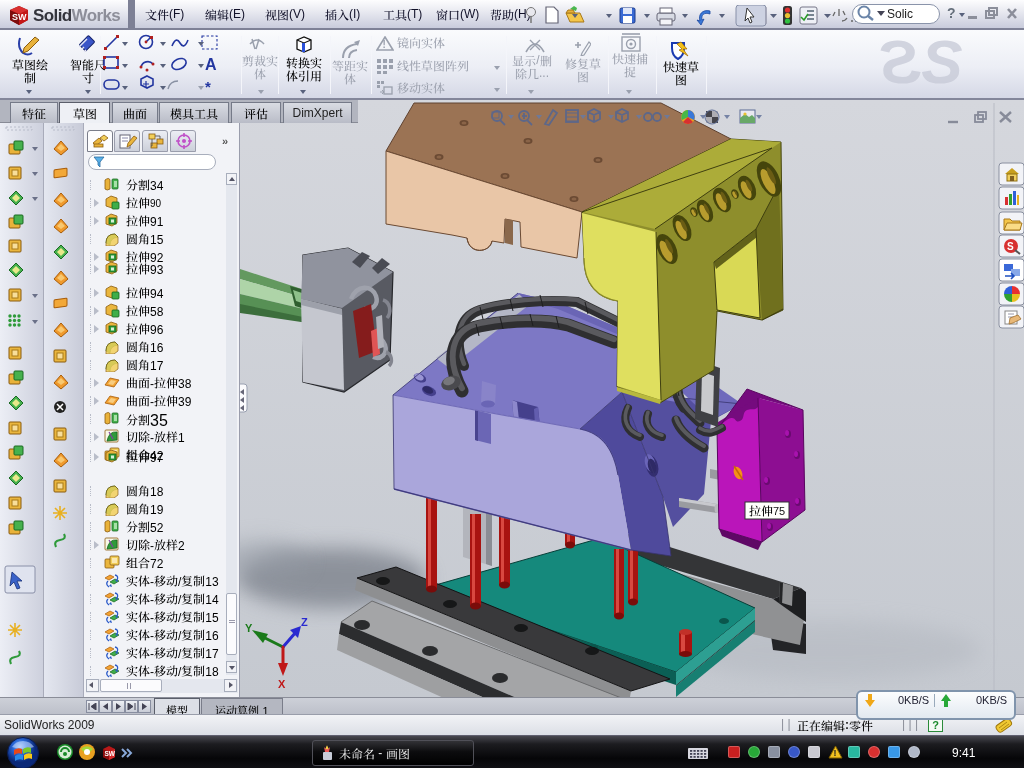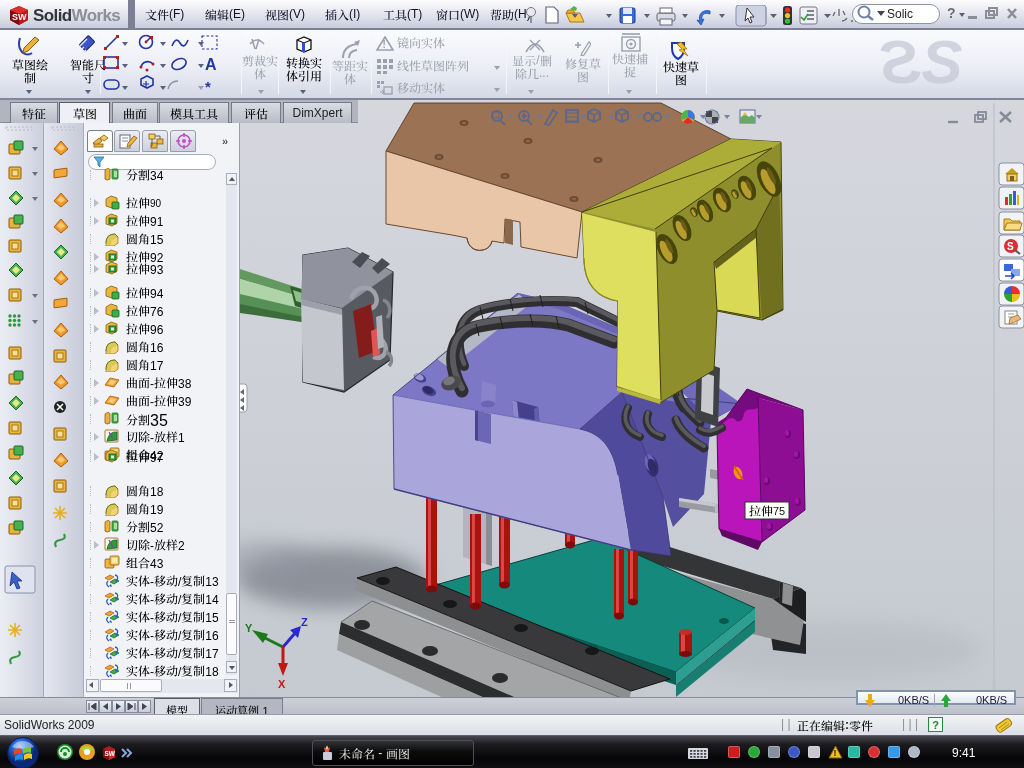--- a/index.html
+++ b/index.html
@@ -886,21 +886,21 @@
           <circle cx="10" cy="8" r="6" fill="none" stroke="#c050c8" stroke-width="1.6"></circle>
           <circle cx="10" cy="8" r="2" fill="#c050c8"></circle>
           <path d="M10 0 v4 M10 12 v4 M2 8 h4 M14 8 h4" stroke="#c050c8" stroke-width="1.6"></path>
         </svg></div>
       <div class="ab" style="left:138px;top:12px;color:#555;font-size:11px;font-weight:bold">»</div>
       <div class="ab" style="left:4px;top:31px;width:128px;height:16px;background:#fff;border:1px solid #a8aebc;border-radius:8px">
         <svg width="12" height="12" style="position:absolute;left:4px;top:1px" viewBox="0 0 12 12">
           <path d="M1 1 h10 l-4 5 0 5 -2 -2 0 -3 z" fill="#58b0e8" stroke="#2a6aa0" stroke-width=".8"></path>
         </svg>
       </div>
-      <div class="titem" style="top:43px">
+      <div class="titem" style="top:53px">
         <span class="ab" style="left:6px;top:4px;width:1px;height:10px;border-left:1px dotted #b8bcc8"></span>
         <span class="ticon"><svg width="16" height="15" viewBox="0 0 16 15">
             <path d="M1 3 q4 -3 5 0 l0 9 q-3 2 -5 0 z" fill="#e9b23a" stroke="#8a5c10" stroke-width=".8"></path>
             <rect x="8" y="2" width="6" height="10" rx="1" fill="#46b14e" stroke="#1a6a22" stroke-width=".8"></rect>
             <rect x="10" y="4" width="3" height="6" fill="#a8e0a8"></rect>
           </svg></span>
         <span class="lab"><svg class="zh" style="width:24px;height:12px;" viewBox="0 0 400 200" preserveAspectRatio="none" fill="#000">
             <use href="#z5206" x="0"></use>
             <use href="#z5272" x="200"></use>
           </svg><span style="font-size:12px;vertical-align:middle">34</span></span>
@@ -982,21 +982,21 @@
       <div class="titem" style="top:179px">
         <span class="ab" style="left:6px;top:4px;width:1px;height:10px;border-left:1px dotted #b8bcc8"></span>
         <div class="texp"></div>
         <span class="ticon"><svg width="16" height="15" viewBox="0 0 16 15">
             <path d="M2 4 l5 -3 6 2 0 7 -5 3 -6 -2 z" fill="#eab63e" stroke="#8a5c10" stroke-width=".8"></path>
             <rect x="8" y="7" width="7" height="7" rx="1" fill="#3fae49" stroke="#14641c" stroke-width=".8"></rect>
           </svg></span>
         <span class="lab"><svg class="zh" style="width:24px;height:12px;" viewBox="0 0 400 200" preserveAspectRatio="none" fill="#000">
             <use href="#z62c9" x="0"></use>
             <use href="#z4f38" x="200"></use>
-          </svg><span style="font-size:12px;vertical-align:middle">76</span></span>
+          </svg><span style="font-size:12px;vertical-align:middle">58</span></span>
       </div>
       <div class="titem" style="top:197px">
         <span class="ab" style="left:6px;top:4px;width:1px;height:10px;border-left:1px dotted #b8bcc8"></span>
         <div class="texp"></div>
         <span class="ticon"><svg width="16" height="15" viewBox="0 0 16 15">
             <path d="M2 4 l5 -3 6 2 0 7 -5 3 -6 -2 z" fill="#eab63e" stroke="#8a5c10" stroke-width=".8"></path>
             <rect x="5" y="5" width="7" height="6" fill="#2f9a3a" stroke="#14641c" stroke-width=".8"></rect>
             <rect x="7" y="6.5" width="3" height="3" fill="#d8f0d8"></rect>
           </svg></span>
         <span class="lab"><svg class="zh" style="width:24px;height:12px;" viewBox="0 0 400 200" preserveAspectRatio="none" fill="#000">
@@ -1162,21 +1162,21 @@
       <div class="titem" style="top:431px">
         <span class="ab" style="left:6px;top:4px;width:1px;height:10px;border-left:1px dotted #b8bcc8"></span>
         <span class="ticon"><svg width="16" height="15" viewBox="0 0 16 15">
             <rect x="1" y="4" width="9" height="9" rx="1" fill="#eab63e" stroke="#8a5c10" stroke-width=".8"></rect>
             <rect x="6" y="1" width="9" height="9" rx="1" fill="#f2cf5a" stroke="#8a5c10" stroke-width=".8"></rect>
             <rect x="8" y="3" width="5" height="5" fill="#fae8b0"></rect>
           </svg></span>
         <span class="lab"><svg class="zh" style="width:24px;height:12px;" viewBox="0 0 400 200" preserveAspectRatio="none" fill="#000">
             <use href="#z7ec4" x="0"></use>
             <use href="#z5408" x="200"></use>
-          </svg><span style="font-size:12px;vertical-align:middle">43</span></span>
+          </svg><span style="font-size:12px;vertical-align:middle">72</span></span>
       </div>
       <div class="titem" style="top:449px">
         <span class="ab" style="left:6px;top:4px;width:1px;height:10px;border-left:1px dotted #b8bcc8"></span>
         <span class="ticon"><svg width="16" height="15" viewBox="0 0 16 15">
             <path d="M1 5 l5 -3 4 2 -5 3 z" fill="#f2a232" stroke="#a85c08" stroke-width=".7"></path>
             <path d="M6 9 l5 -3 4 2 -5 3 z" fill="#3fae49" stroke="#14641c" stroke-width=".7"></path>
             <path d="M11 2 q4 1 2 5 M4 8 q-3 3 1 6" fill="none" stroke="#2858c8" stroke-width="1.3"></path>
             <path d="M13 6 l1 3 -3 -1 z M5 13 l3 1 -1 -3 z" fill="#2858c8"></path>
           </svg></span>
         <span class="lab"><svg class="zh" style="width:24px;height:12px;" viewBox="0 0 400 200" preserveAspectRatio="none" fill="#000">
@@ -1352,21 +1352,21 @@
           <use href="#z96f6" x="0"></use>
           <use href="#z4ef6" x="200"></use>
         </svg></span>
   <span class="ab" style="left:902px;top:2px;color:#8a8d98">| | |</span>
   <div class="ab" style="left:928px;top:2px;width:15px;height:15px;background:#f4faf4;border:1px solid #2a8a3a;text-align:center;font-weight:bold;color:#1a8a2a;font-size:11px;line-height:14px">?</div>
   <svg class="ab" style="left:992px;top:1px" width="22" height="19" viewBox="0 0 22 19">
         <rect x="4" y="6" width="16" height="8" rx="3" transform="rotate(-35 11 10)" fill="#f0c832" stroke="#a07808" stroke-width="1"></rect>
         <path d="M7 12 l8 -6 M9 14 l8 -6" stroke="#a07808" stroke-width=".8"></path>
       </svg>
 </div>
-<div class="ab" style="left:856px;top:690px;width:160px;height:15px;background:linear-gradient(#fcfdfe,#e2e9f0);border:2px solid #8094ac;border-radius:0">
+<div class="ab" style="left:856px;top:690px;width:160px;height:30px;background:linear-gradient(#fcfdfe,#e2e9f0);border:2px solid #8094ac;border-radius:6px">
   <svg class="ab" style="left:6px;top:2px" width="12" height="13" viewBox="0 0 12 13">
         <path d="M4 0 h4 v6 h3 L6 13 L1 6 h3 z" fill="#f0a818"></path>
       </svg>
   <span class="ab" style="left:40px;top:2px;font-size:11px;color:#223">0KB/S</span>
   <div class="ab" style="left:76px;top:2px;width:1px;height:13px;background:#9ab"></div>
   <svg class="ab" style="left:82px;top:2px" width="12" height="13" viewBox="0 0 12 13">
         <path d="M4 13 h4 V7 h3 L6 0 L1 7 h3 z" fill="#28a838"></path>
       </svg>
   <span class="ab" style="left:118px;top:2px;font-size:11px;color:#223">0KB/S</span>
 </div>

